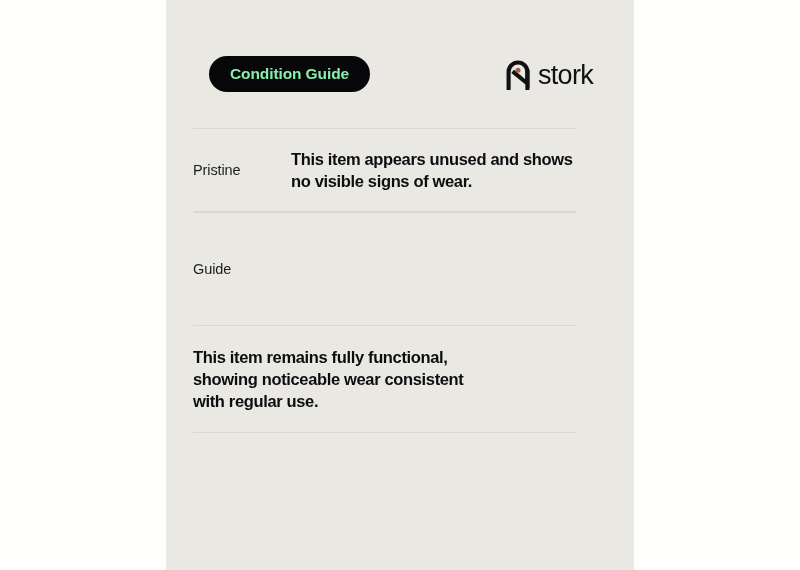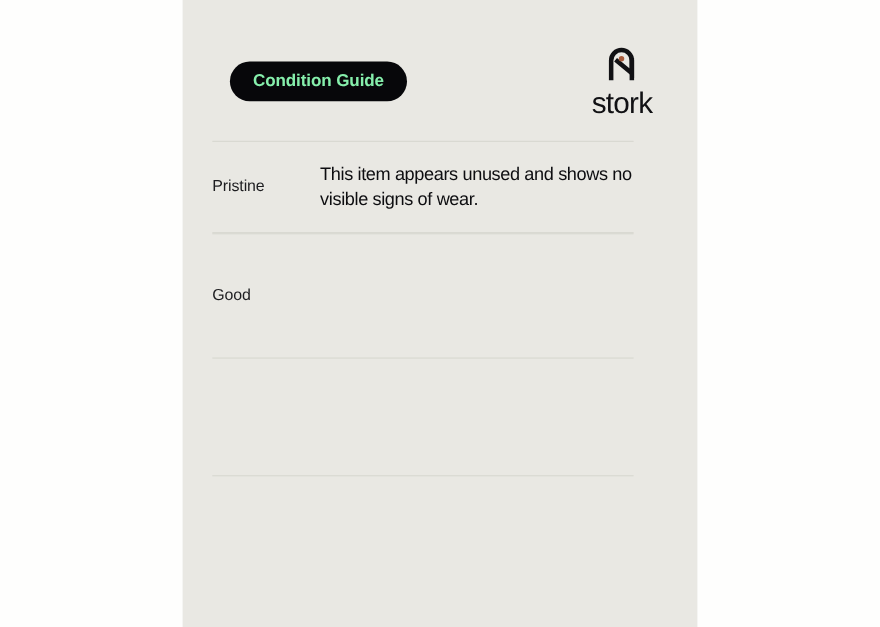--- a/index.html
+++ b/index.html
@@ -57,21 +57,20 @@
     line-height: 1;
     border: none;
     cursor: pointer;
     white-space: nowrap;
   }
 
   .brand {
     display: flex;
     align-items: center;
     gap: 7px;
-    flex-direction: column;
   }
   .brand-mark {
     display: block;
     width: 26px;
     height: 31px;
   }
   .brand-name {
     font-size: 27px;
     font-weight: normal;
     color: #111114;
@@ -107,21 +106,21 @@
     flex: 0 0 98px;
     font-size: 14.5px;
     color: #1d1d20;
     letter-spacing: -0.1px;
     line-height: 1.3;
   }
 
   .row-desc {
     flex: 1 1 auto;
     font-size: 16.5px;
-    font-weight: normal;
+    font-weight: bold;
     color: #0d0d10;
     line-height: 1.35;
     letter-spacing: -0.35px;
     padding: 18px 0 18px 0;
     max-width: 286px;
   }
 
   .row-3 { min-height: 112px; }
   .row-4 { min-height: 106px; }
 </style>
@@ -157,26 +156,27 @@
         <div class="row-label">Pristine</div>
         <div class="row-desc">This item appears unused and shows no visible signs of wear.</div>
       </div>
 
       <div class="divider"></div>
 
 
       <div class="divider"></div>
 
       <div class="row row-3">
-        <div class="row-label">Good</div>
+        <div class="row-label">Guide</div>
       </div>
 
       <div class="divider"></div>
 
       <div class="row row-4">
+        <div class="row-desc">This item remains fully functional, showing noticeable wear consistent with regular use.</div>
       </div>
 
       <div class="divider"></div>
 
     </div>
 
   </div>
 
 </div>
 

